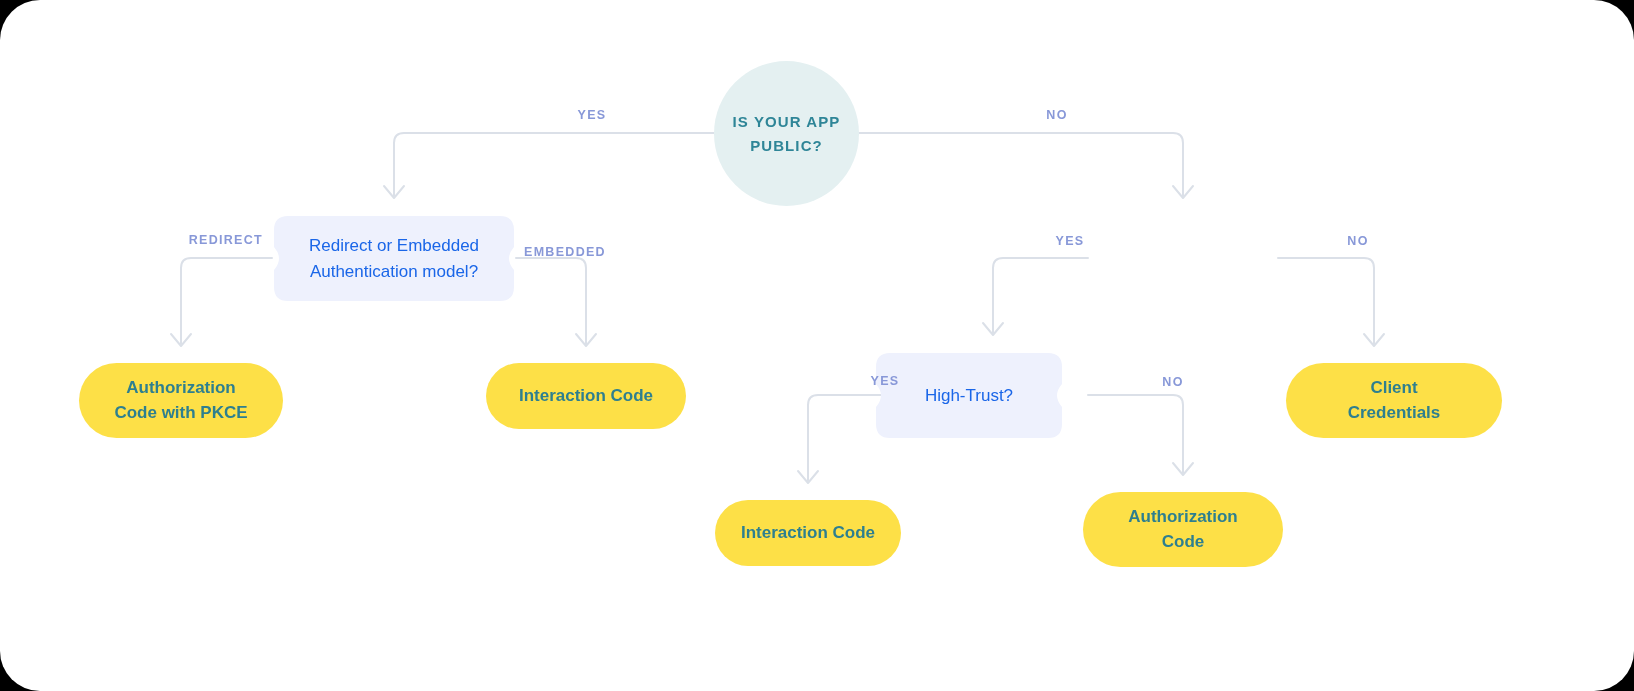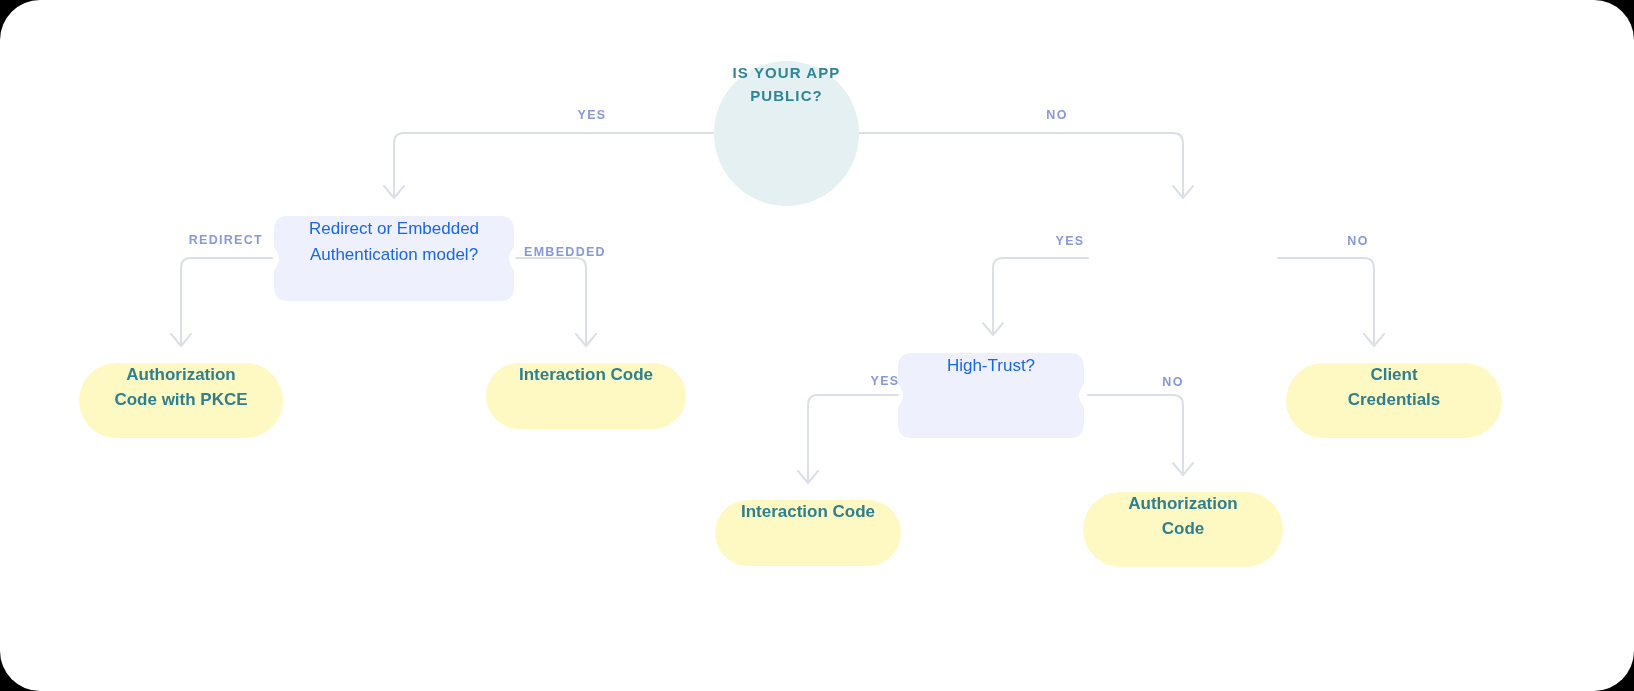--- a/index.html
+++ b/index.html
@@ -32,21 +32,21 @@
     position: absolute;
     left: 0; top: 0;
     width: 1634px;
     height: 691px;
     pointer-events: none;
   }
   .node {
     position: absolute;
     box-sizing: border-box;
     display: flex;
-    align-items: flex-start;
+    align-items: center;
     justify-content: center;
     text-align: center;
   }
   
   .node-circle {
     border-radius: 50%;
     background: #E4F0F1;
   }
   .node-circle .ntext {
     color: #2E8597;
@@ -68,21 +68,21 @@
   }
   .node-decision .ntext {
     position: relative;
     color: #1A66E8;
     font-size: 17px;
     line-height: 1.5;
     padding: 0 14px;
   }
   
   .node-terminal {
-    background: #fef9c3;
+    background: #fde047;
   }
   .node-terminal .ntext {
     color: #2E7F8F;
     font-size: 17px;
     font-weight: bold;
     line-height: 1.45;
     padding: 0 16px;
   }
   
   .edge-label {
@@ -137,21 +137,21 @@
     </div>
 
     <div class="node node-decision" style="left:274px; top:216px; width:240px; height:85px;">
       <svg class="deco" viewBox="0 0 240 85" preserveAspectRatio="none" xmlns="http://www.w3.org/2000/svg">
         <path fill="#EEF1FD" d="M 14 0 L 226 0 Q 240 0 240 14 L 240 31 Q 230 42.5 240 54 L 240 71 Q 240 85 226 85 L 14 85 Q 0 85 0 71 L 0 54 Q 10 42.5 0 31 L 0 14 Q 0 0 14 0 Z"></path>
       </svg>
       <span class="ntext">Redirect or Embedded<br>Authentication model?</span>
     </div>
 
 
-    <div class="node node-decision" style="left:898px; top:353px; width:186px; height:85px;">
+    <div class="node node-decision" style="left:876px; top:353px; width:186px; height:85px;">
       <svg class="deco" viewBox="0 0 186 85" preserveAspectRatio="none" xmlns="http://www.w3.org/2000/svg">
         <path fill="#EEF1FD" d="M 14 0 L 172 0 Q 186 0 186 14 L 186 31 Q 176 42.5 186 54 L 186 71 Q 186 85 172 85 L 14 85 Q 0 85 0 71 L 0 54 Q 10 42.5 0 31 L 0 14 Q 0 0 14 0 Z"></path>
       </svg>
       <span class="ntext">High-Trust?</span>
     </div>
 
     <div class="node node-terminal" style="left:79px; top:363px; width:204px; height:75px; border-radius:37.5px;">
       <span class="ntext">Authorization<br>Code with PKCE</span>
     </div>
 

